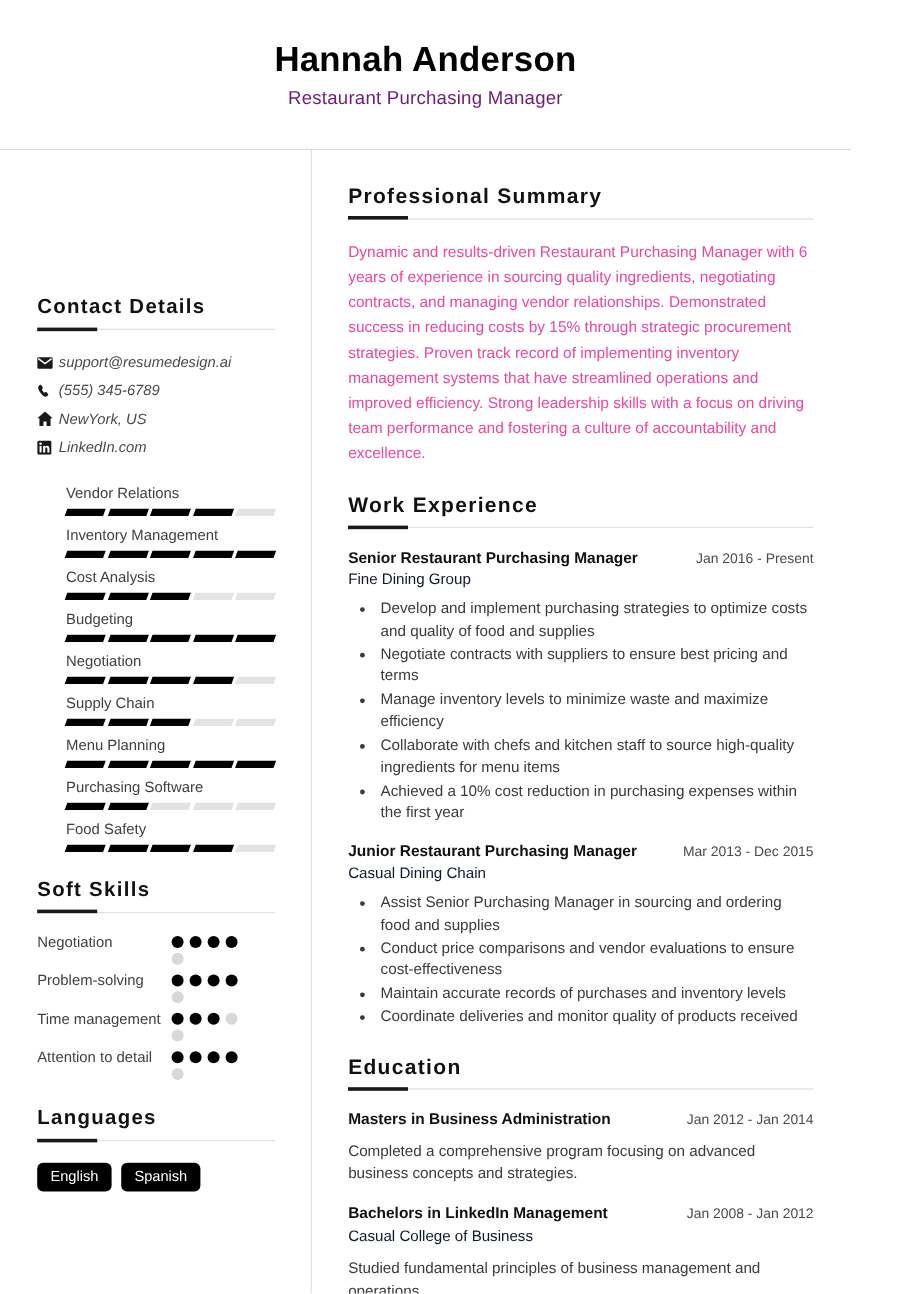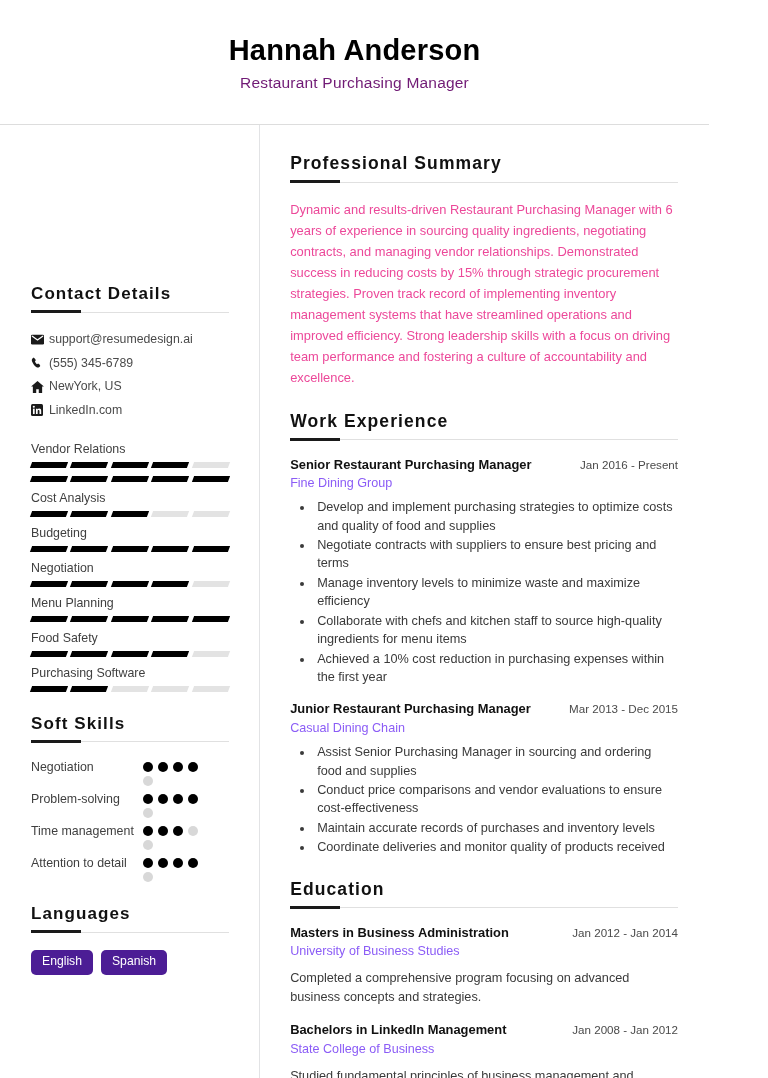--- a/index.html
+++ b/index.html
@@ -41,35 +41,35 @@
   .sec-title.right { font-size: 17.5px; }
   .sec-underline { position: relative; height: 4px; margin-top: 6px; width: 100%; }
   .sec-underline .thin {
     position: absolute; left: 0; top: 1.5px; width: 100%; height: 1px; background: #e0e0e0;
   }
   .sec-underline .thick {
     position: absolute; left: 0; top: 0; width: 50px; height: 3px; background: #1a1a1a;
   }
 
   
-  .contact-list { margin-top: 17px; }
+  .contact-list { margin-top: 17px; font-style: italic; }
   .contact-row {
     display: flex; align-items: center; margin-bottom: 7px;
     font-size: 12.3px; color: #4a4a4a;
   }
   .contact-icon {
     width: 18px; flex: 0 0 18px; display: flex; align-items: center;
     justify-content: flex-start; color: #1a1a1a;
   }
   .contact-icon svg { display: block; }
   .contact-text { line-height: 1.35; }
 
   
   .skills-list { margin-top: 14px; }
-  .skill-item { margin-bottom: 8px; }
+  .skill-item { margin-bottom: 8px; margin-left: 24px; }
   .skill-name { font-size: 12.4px; color: #3f3f3f; line-height: 1.45; margin-bottom: 3px; }
   .skill-bar { display: flex; gap: 4px; height: 6px; }
   .seg {
     flex: 1 1 0; height: 6px;
     transform: skewX(-20deg);
     background: #e3e3e3;
   }
   .seg.on { background: #000000; }
 
   
@@ -82,35 +82,35 @@
   .dot-wrap {
     flex: 0 0 64px; width: 64px;
     display: flex; flex-wrap: wrap; gap: 4px 5px; padding-top: 3px;
   }
   .dot { width: 10px; height: 10px; border-radius: 50%; background: #d8d8d8; }
   .dot.on { background: #000000; }
 
   
   .lang-list { margin-top: 16px; display: flex; flex-wrap: wrap; gap: 8px; }
   .lang-badge {
-    background: #4c1d95; color: #ffffff; font-size: 12.2px;
+    background: #000000; color: #ffffff; font-size: 12.2px;
     padding: 5px 11px 6px; border-radius: 5px; line-height: 1.1;
   }
 
   
   .block { margin-bottom: 22px; }
   .summary-text {
     margin-top: 16px; font-size: 12.9px; line-height: 1.62; color: #ec4899;
   }
 
   .entry { margin-top: 15px; }
   .entry-head { display: flex; align-items: baseline; justify-content: space-between; gap: 12px; }
   .entry-title { font-size: 12.9px; font-weight: bold; color: #111111; line-height: 1.3; }
   .entry-date { font-size: 11.6px; color: #4a4a4a; white-space: nowrap; line-height: 1.3; }
-  .entry-org { font-size: 12.6px; color: #8b5cf6; margin-top: 2px; line-height: 1.35; }
+  .entry-org { font-size: 12.6px; color: #0f172a; margin-top: 2px; line-height: 1.35; }
   .bullets { margin: 6px 0 0 0; padding-left: 24px; }
   .bullets li {
     font-size: 12.7px; color: #3a3a3a; line-height: 1.45;
     margin-bottom: 1px; padding-left: 3px;
   }
   .edu-desc { font-size: 12.7px; color: #3a3a3a; line-height: 1.5; margin-top: 9px; }
 </style>
 </head>
 <body>
 
@@ -185,20 +185,21 @@
     <div class="skill-name">Vendor Relations</div>
     <div class="skill-bar">
                 <span class="seg on"></span>
                 <span class="seg on"></span>
                 <span class="seg on"></span>
                 <span class="seg on"></span>
                 <span class="seg"></span>
               </div>
   </div>
             <div class="skill-item">
+    <div class="skill-name">Inventory Management</div>
     <div class="skill-bar">
                 <span class="seg on"></span>
                 <span class="seg on"></span>
                 <span class="seg on"></span>
                 <span class="seg on"></span>
                 <span class="seg on"></span>
               </div>
   </div>
             <div class="skill-item">
     <div class="skill-name">Cost Analysis</div>
@@ -224,46 +225,56 @@
     <div class="skill-name">Negotiation</div>
     <div class="skill-bar">
                 <span class="seg on"></span>
                 <span class="seg on"></span>
                 <span class="seg on"></span>
                 <span class="seg on"></span>
                 <span class="seg"></span>
               </div>
   </div>
             <div class="skill-item">
+    <div class="skill-name">Supply Chain</div>
+    <div class="skill-bar">
+                <span class="seg on"></span>
+                <span class="seg on"></span>
+                <span class="seg on"></span>
+                <span class="seg"></span>
+                <span class="seg"></span>
+              </div>
+  </div>
+            <div class="skill-item">
     <div class="skill-name">Menu Planning</div>
     <div class="skill-bar">
                 <span class="seg on"></span>
                 <span class="seg on"></span>
                 <span class="seg on"></span>
                 <span class="seg on"></span>
                 <span class="seg on"></span>
               </div>
   </div>
             <div class="skill-item">
+    <div class="skill-name">Purchasing Software</div>
+    <div class="skill-bar">
+                <span class="seg on"></span>
+                <span class="seg on"></span>
+                <span class="seg"></span>
+                <span class="seg"></span>
+                <span class="seg"></span>
+              </div>
+  </div>
+            <div class="skill-item">
     <div class="skill-name">Food Safety</div>
     <div class="skill-bar">
                 <span class="seg on"></span>
                 <span class="seg on"></span>
                 <span class="seg on"></span>
                 <span class="seg on"></span>
-                <span class="seg"></span>
-              </div>
-  </div>
-            <div class="skill-item">
-    <div class="skill-name">Purchasing Software</div>
-    <div class="skill-bar">
-                <span class="seg on"></span>
-                <span class="seg on"></span>
-                <span class="seg"></span>
-                <span class="seg"></span>
                 <span class="seg"></span>
               </div>
   </div>
           </div>
       </div>
 
       <div class="block">
         <div class="sec">
           <div class="sec-title">Soft Skills</div>
           <div class="sec-underline">
@@ -392,29 +403,28 @@
             <span class="thin"></span>
             <span class="thick"></span>
           </div>
         </div>
         <div>
             <div class="entry">
     <div class="entry-head">
       <div class="entry-title">Masters in Business Administration</div>
       <div class="entry-date">Jan 2012 - Jan 2014</div>
     </div>
-    <div class="entry-org">University of Business Studies</div>
     <div class="edu-desc">Completed a comprehensive program focusing on advanced business concepts and strategies.</div>
   </div>
             <div class="entry">
     <div class="entry-head">
       <div class="entry-title">Bachelors in LinkedIn Management</div>
       <div class="entry-date">Jan 2008 - Jan 2012</div>
     </div>
-    <div class="entry-org">State College of Business</div>
+    <div class="entry-org">Casual College of Business</div>
     <div class="edu-desc">Studied fundamental principles of business management and operations.</div>
   </div>
           </div>
       </div>
 
     </div>
   </div>
 </div>
 
 </body></html>

